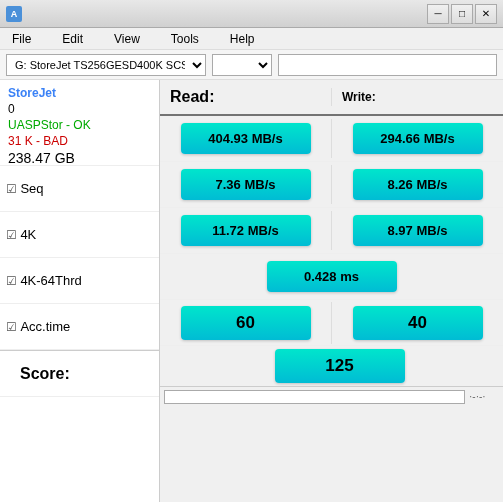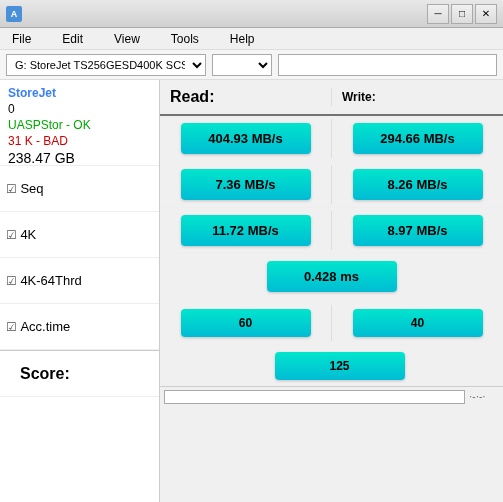--- a/index.html
+++ b/index.html
@@ -222,21 +222,21 @@
       display: flex;
       align-items: center;
       justify-content: center;
       margin-left: 16px;
     }
     .score-value {
       background: linear-gradient(to bottom, #00e5cc, #00bcd4);
       color: #000;
       padding: 7px 14px;
       border-radius: 4px;
-      font-size: 12px;
+      font-size: 17px;
       font-weight: bold;
       width: 130px;
       text-align: center;
       box-shadow: 0 1px 3px rgba(0,0,0,0.2);
     }
 
     
     .progress-section {
       background: #f0f0f0;
       border-top: 1px solid #ccc;

